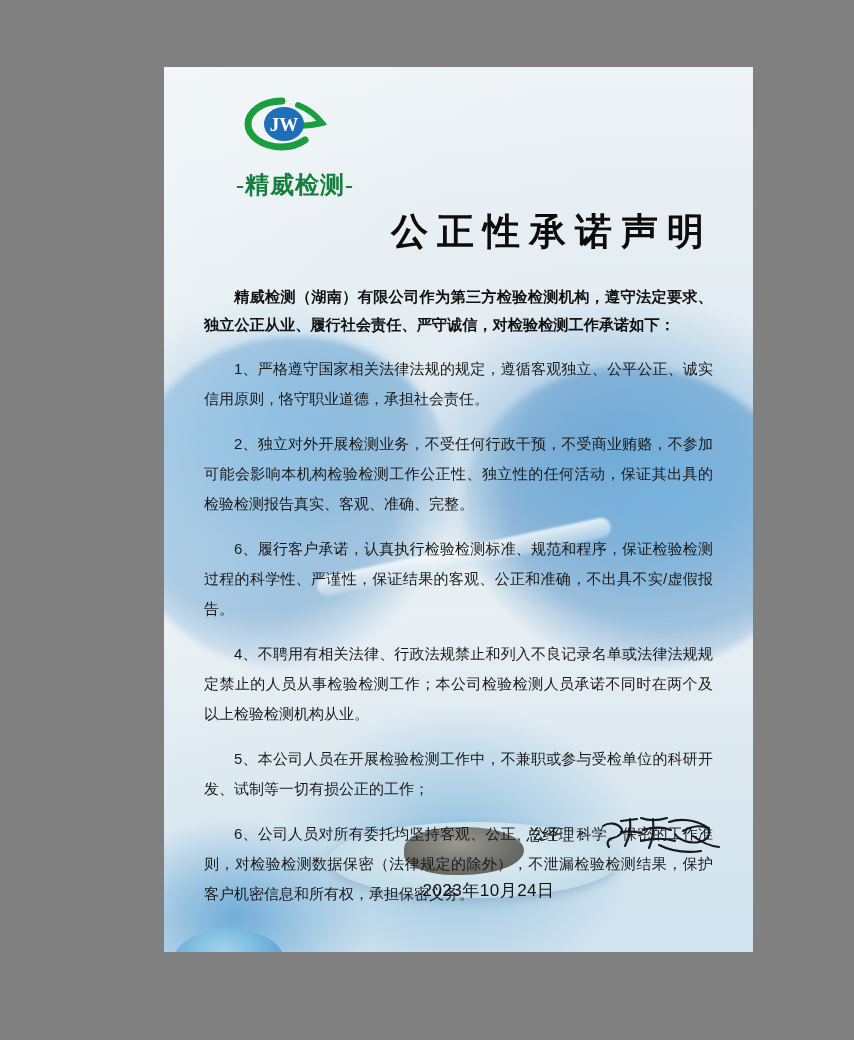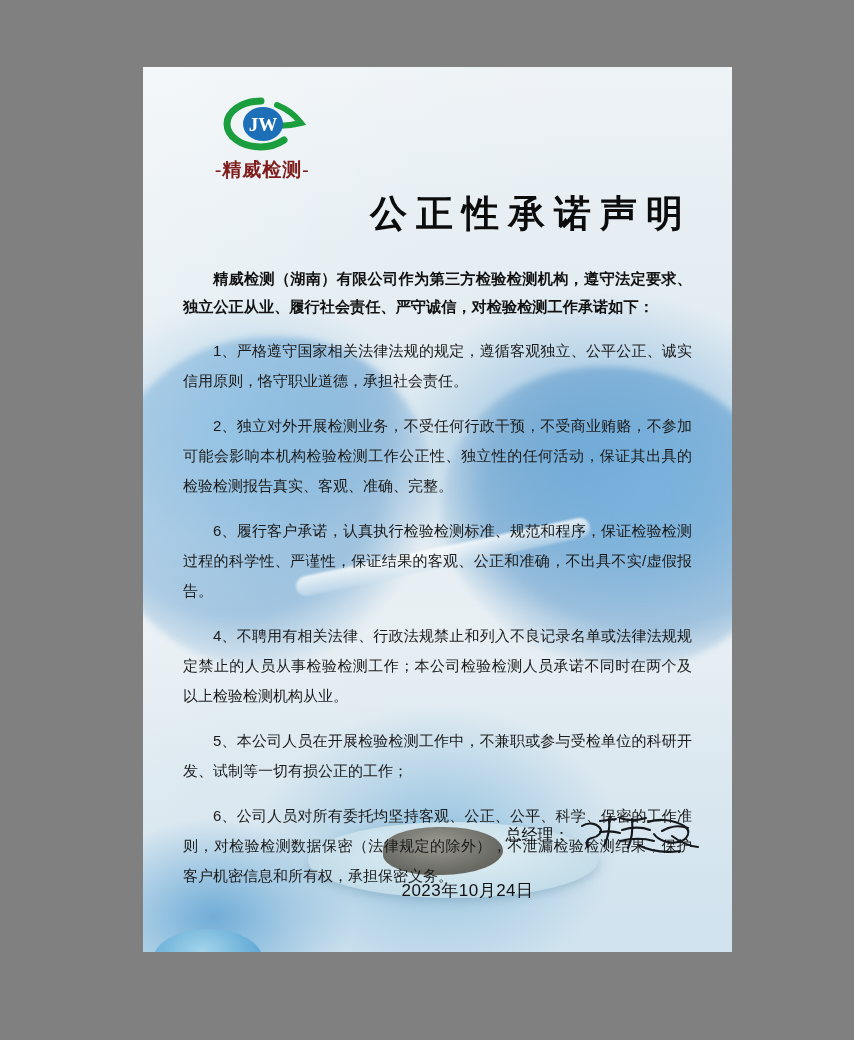--- a/index.html
+++ b/index.html
@@ -8,21 +8,21 @@
   }
   body {
     width: 854px;
     height: 1040px;
     background: #808080;
     font-family: "Liberation Sans", sans-serif;
     overflow: hidden;
   }
   .page-wrap {
     position: absolute;
-    left: 143px;
+    left: 164px;
     top: 67px;
     width: 589px;
     height: 885px;
     overflow: hidden;
     background: #e8eef2;
   }
   
   .bg {
     position: absolute;
     inset: 0;
@@ -99,24 +99,24 @@
   .logo-block {
     margin-left: 32px;
     width: 140px;
   }
   .logo-mark {
     width: 92px;
     height: 58px;
     position: relative;
   }
   .logo-name {
-    margin-top: 4px;
-    font-size: 19px;
+    margin-top: 16px;
+    font-size: 24px;
     font-weight: bold;
-    color: #7f1d1d;
+    color: #15803d;
     letter-spacing: 1px;
     white-space: nowrap;
     font-family: "Liberation Serif", serif;
   }
 
   .doc-title {
     text-align: right;
     font-family: "Liberation Serif", serif;
     font-size: 37px;
     font-weight: bold;

